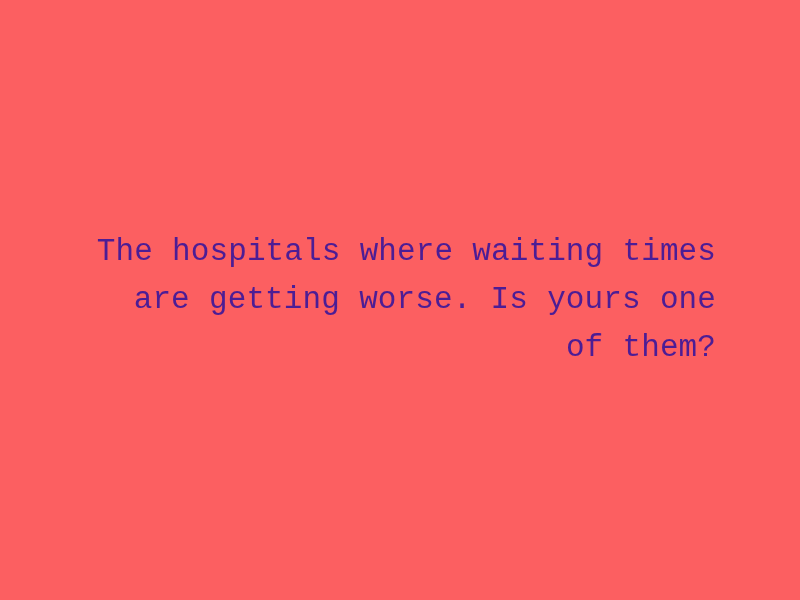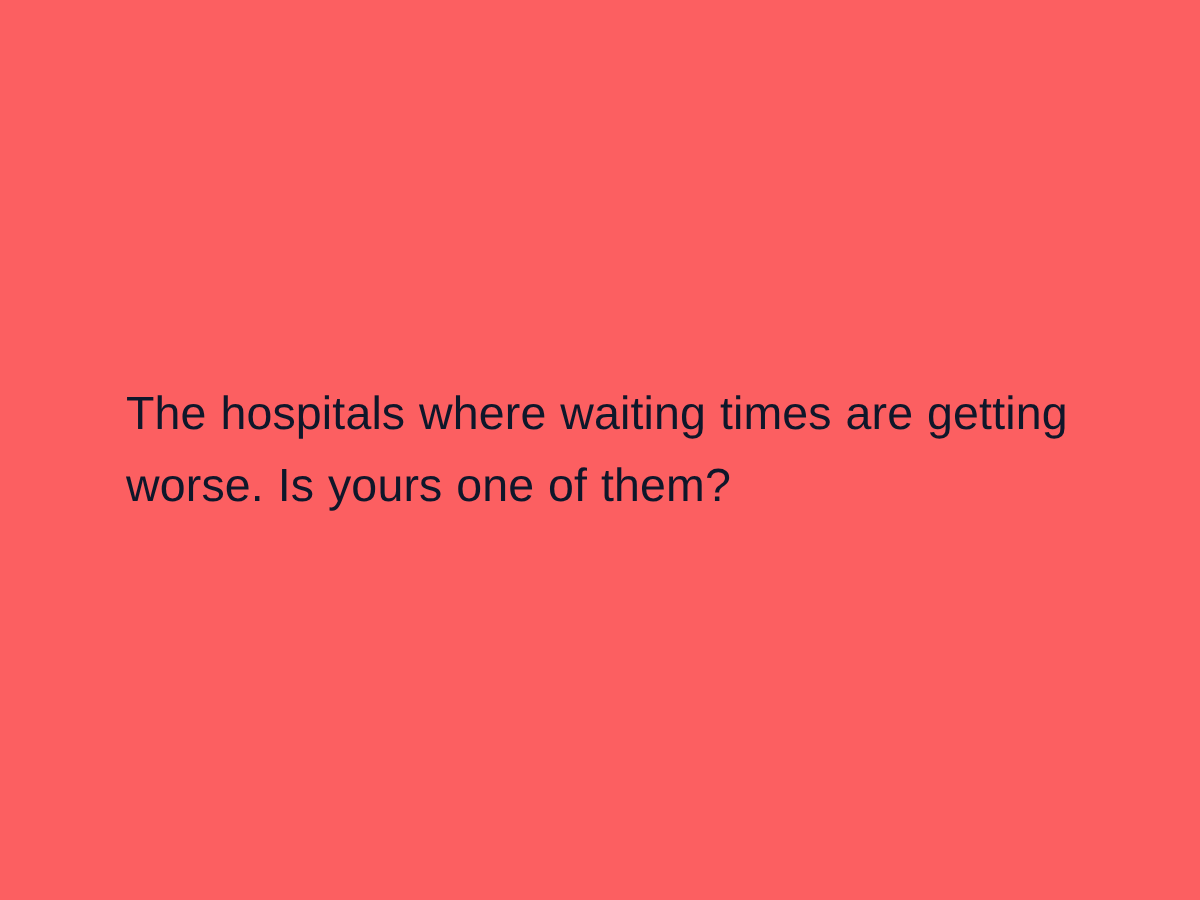--- a/index.html
+++ b/index.html
@@ -49,17 +49,17 @@
     -webkit-font-smoothing: antialiased;
   }
 </style>
 </head>
 <body style="background: rgb(252, 95, 97);">
 
 <div class="card" style="background: rgb(252, 95, 97);">
 
   <div class="headline-block">
 
-    <h1 class="headline" style="color: #0f172a; text-align: left;">The hospitals where waiting times are getting worse. Is yours one of them?</h1>
+    <h1 class="headline" style="color: #4c1d95; text-align: right; font-family: Liberation Mono, monospace;">The hospitals where waiting times are getting worse. Is yours one of them?</h1>
 
   </div>
 
 </div>
 
 </body></html>

